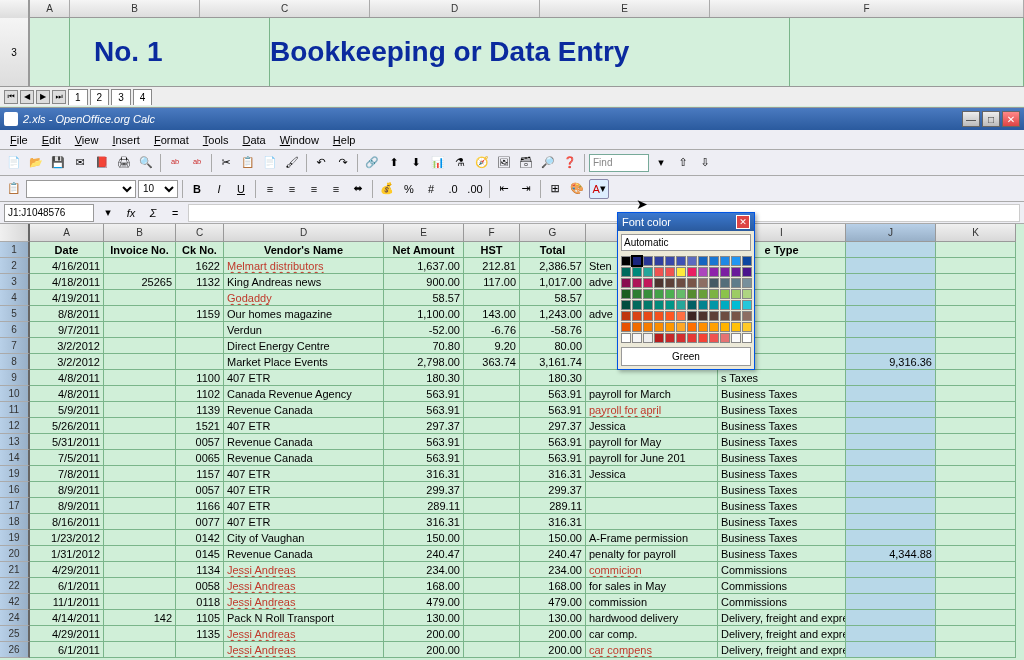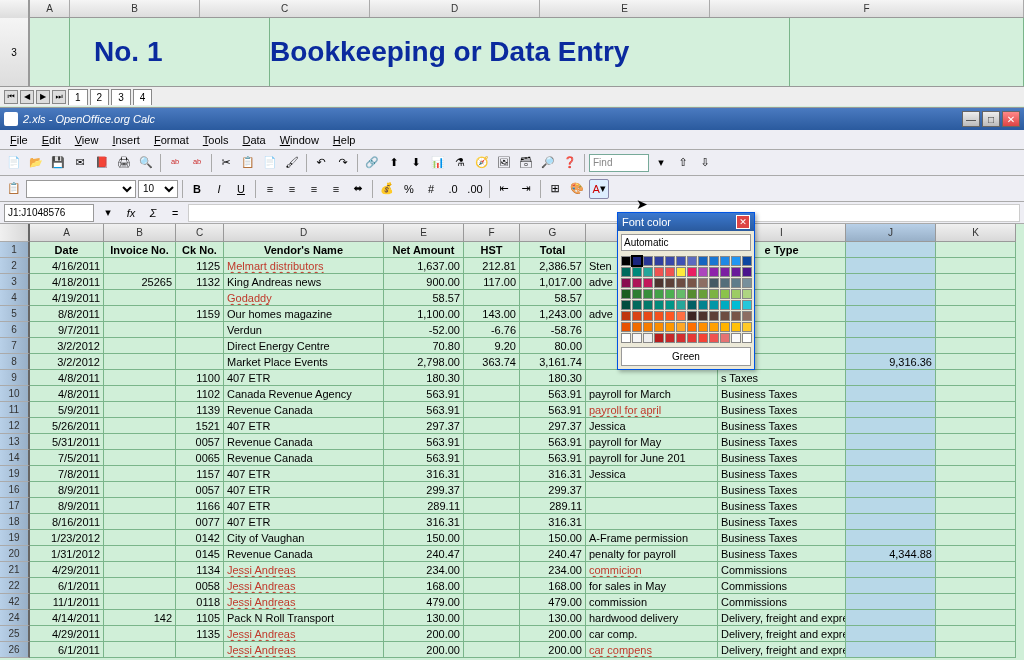--- a/index.html
+++ b/index.html
@@ -236,21 +236,21 @@
         <div class="gcell hdr colG">Total</div>
         <div class="gcell hdr colH">Com</div>
         <div class="gcell hdr colI">e Type</div>
         <div class="gcell hdr colJ selcol"></div>
         <div class="gcell hdr colK"></div>
       </div>
       <div class="grow">
         <div class="rnum sel">2</div>
         <div class="gcell colA r">4/16/2011</div>
         <div class="gcell colB r"></div>
-        <div class="gcell colC r">1125</div>
+        <div class="gcell colC r">1622</div>
         <div class="gcell colD link">Melmart distributors</div>
         <div class="gcell colE r">1,637.00</div>
         <div class="gcell colF r">212.81</div>
         <div class="gcell colG r">2,386.57</div>
         <div class="gcell colH">Sten</div>
         <div class="gcell colI">ng</div>
         <div class="gcell colJ r selcol"></div>
         <div class="gcell colK"></div>
       </div>
       <div class="grow">

